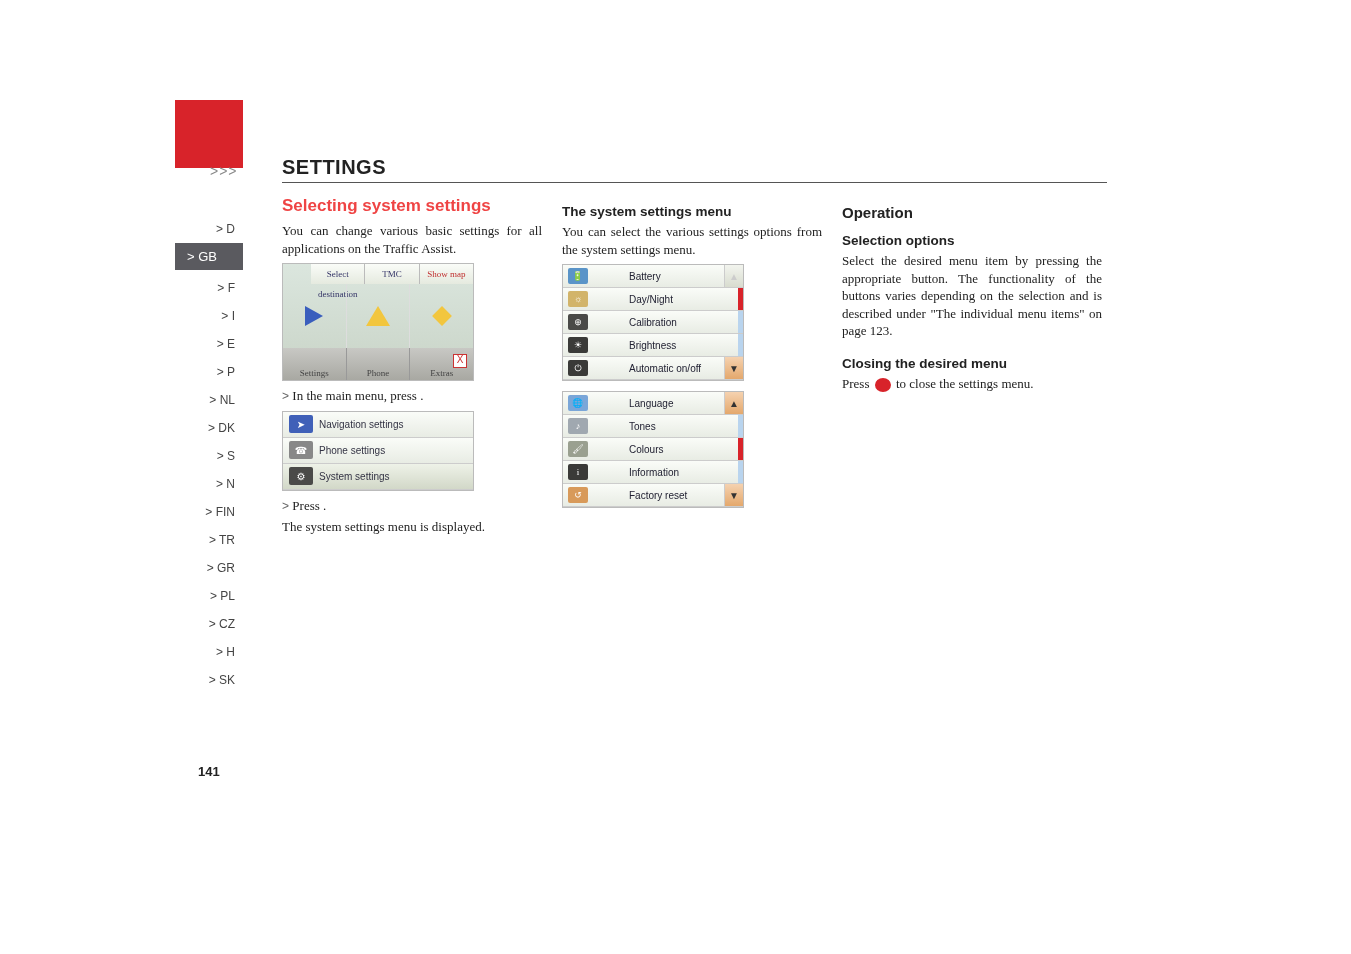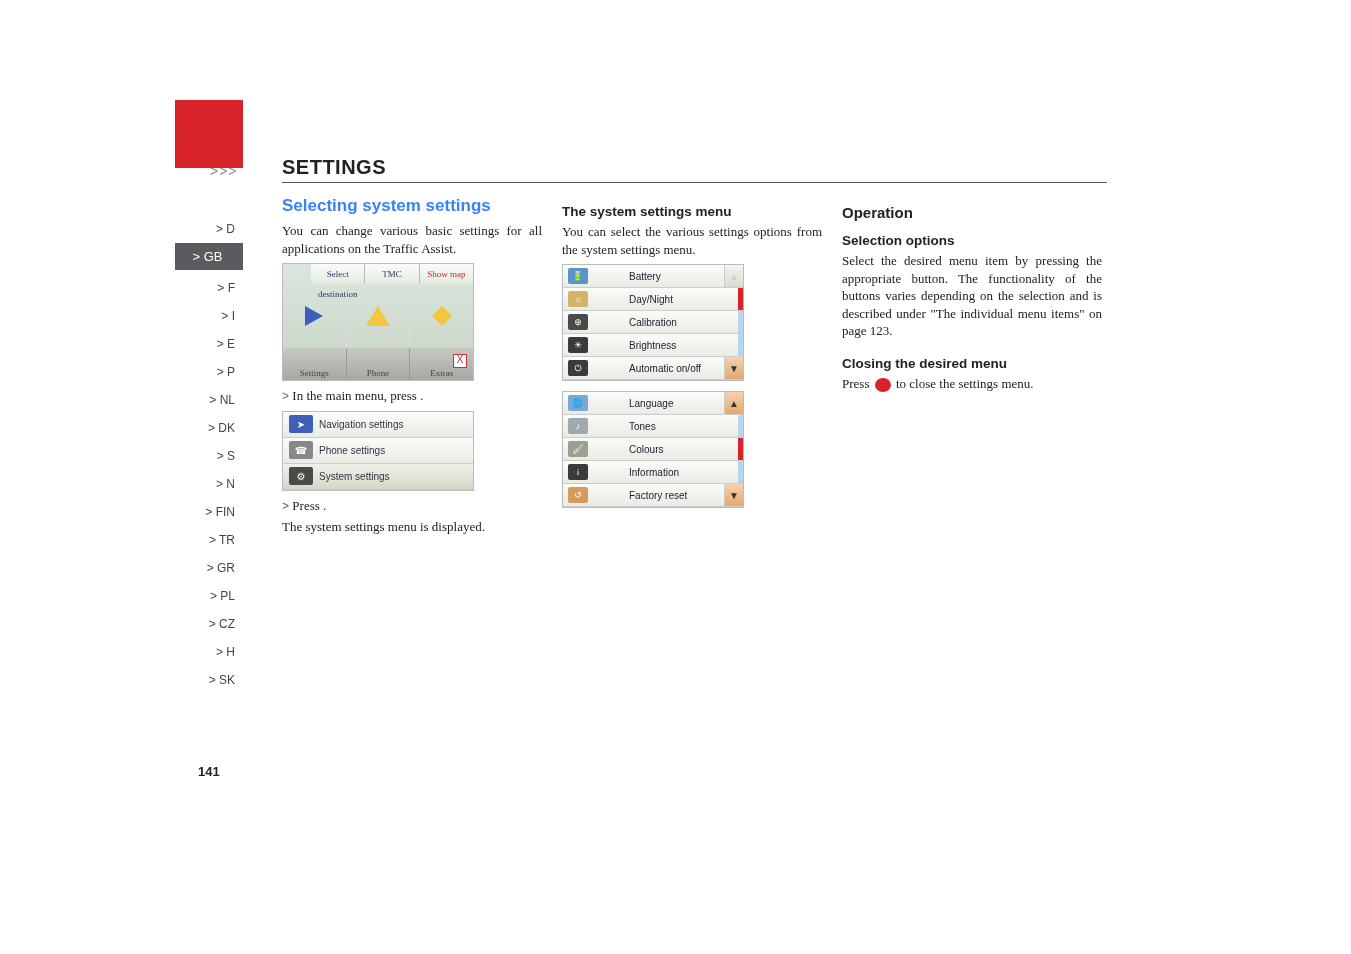--- a/index.html
+++ b/index.html
@@ -49,22 +49,22 @@
   }
   .sidebar {
     position: absolute;
     left: 175px;
     top: 215px;
     width: 68px;
   }
   .sidebar-active {
     background: #5a5a5f;
     color: #fff;
-    text-align: center;
-    padding: 6px 8px 6px 5px;
+    text-align: left;
+    padding: 6px 8px 6px 12px;
     font-family: Arial, sans-serif;
     font-size: 13px;
     margin-bottom: 4px;
     font-weight: 500;
   }
   .sidebar-item {
     text-align: right;
     padding: 7px 8px 7px 0;
     font-family: Arial, sans-serif;
     font-size: 12px;
@@ -80,21 +80,21 @@
     gap: 20px;
   }
   .col {
     width: 260px;
   }
   .col h2 {
     font-family: Arial, sans-serif;
     font-size: 17px;
     font-weight: bold;
     margin: 0 0 6px 0;
-    color: #3b82f6;
+    color: #ef4444;
   }
   .col h3 {
     font-family: Arial, sans-serif;
     font-size: 13.5px;
     font-weight: bold;
     margin: 8px 0 4px 0;
     color: #222;
   }
   .col p {
     margin: 0 0 4px 0;

